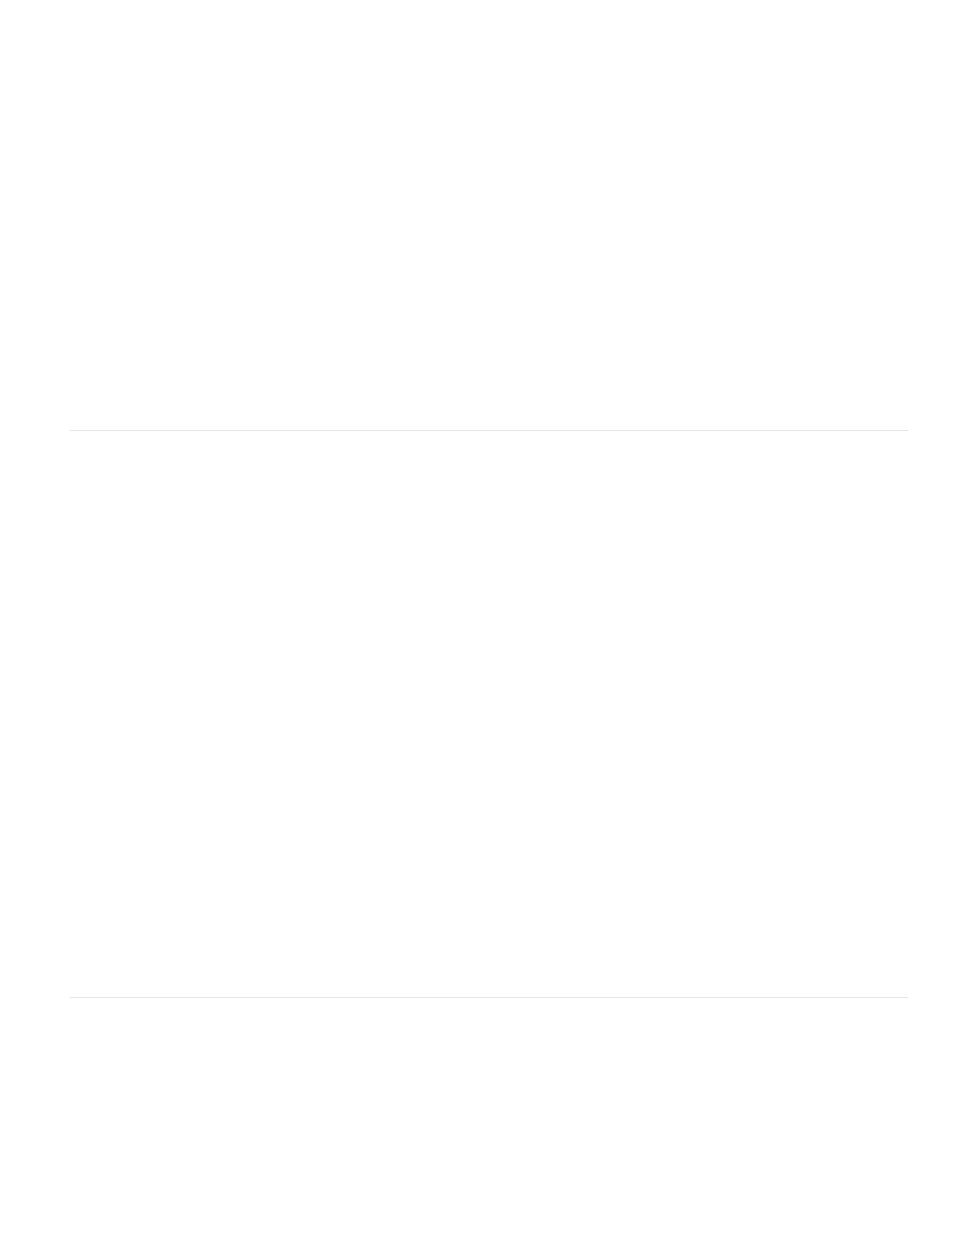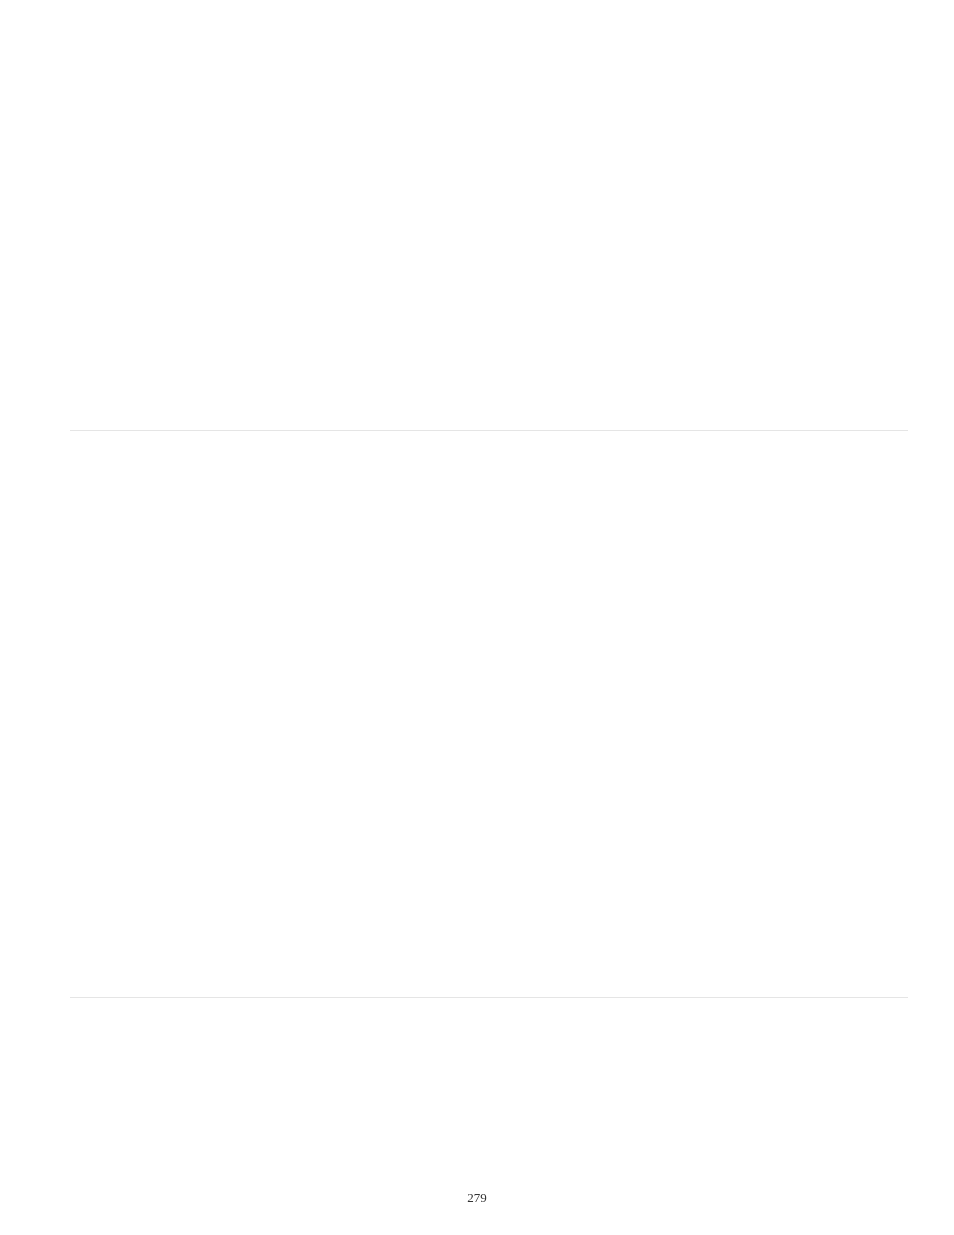--- a/index.html
+++ b/index.html
@@ -44,14 +44,13 @@
       font-size: 13px;
       color: #333333;
     }
   </style>
 </head>
 <body>
 
 <div class="page">
   <div class="divider-1"></div>
   <div class="divider-2"></div>
-  <div class="page-number">279</div>
 </div>
 
 </body></html>

